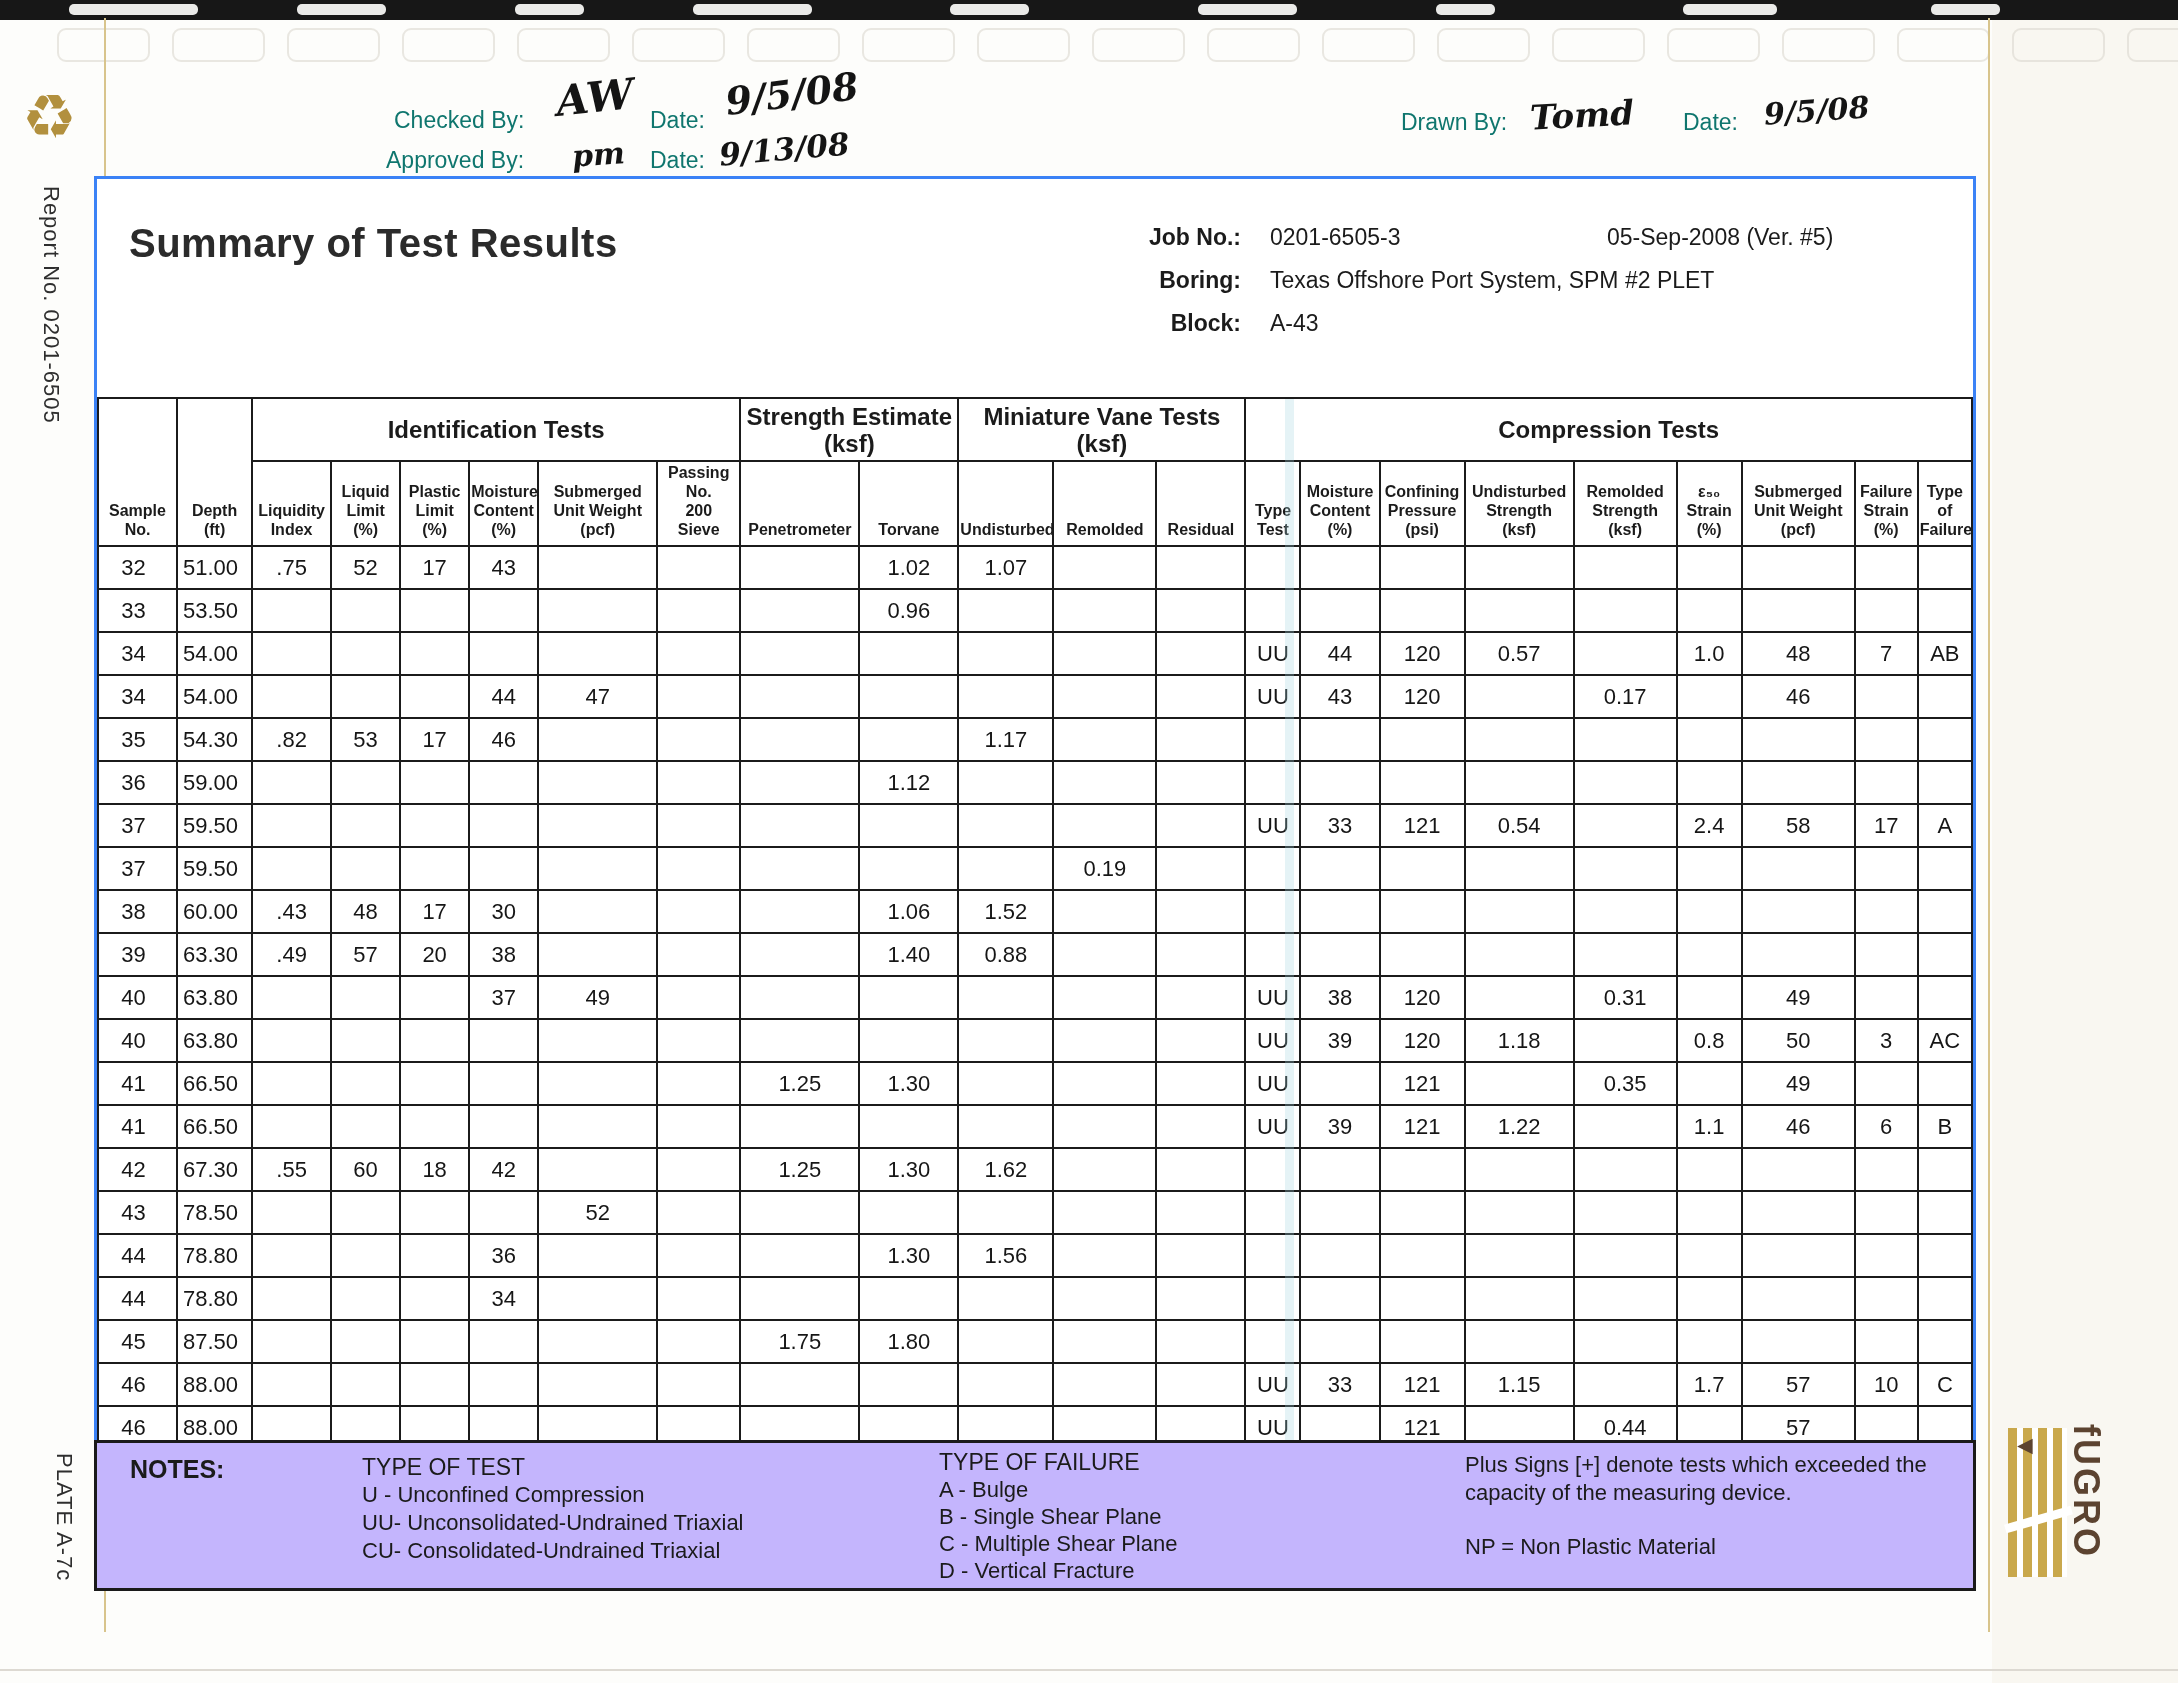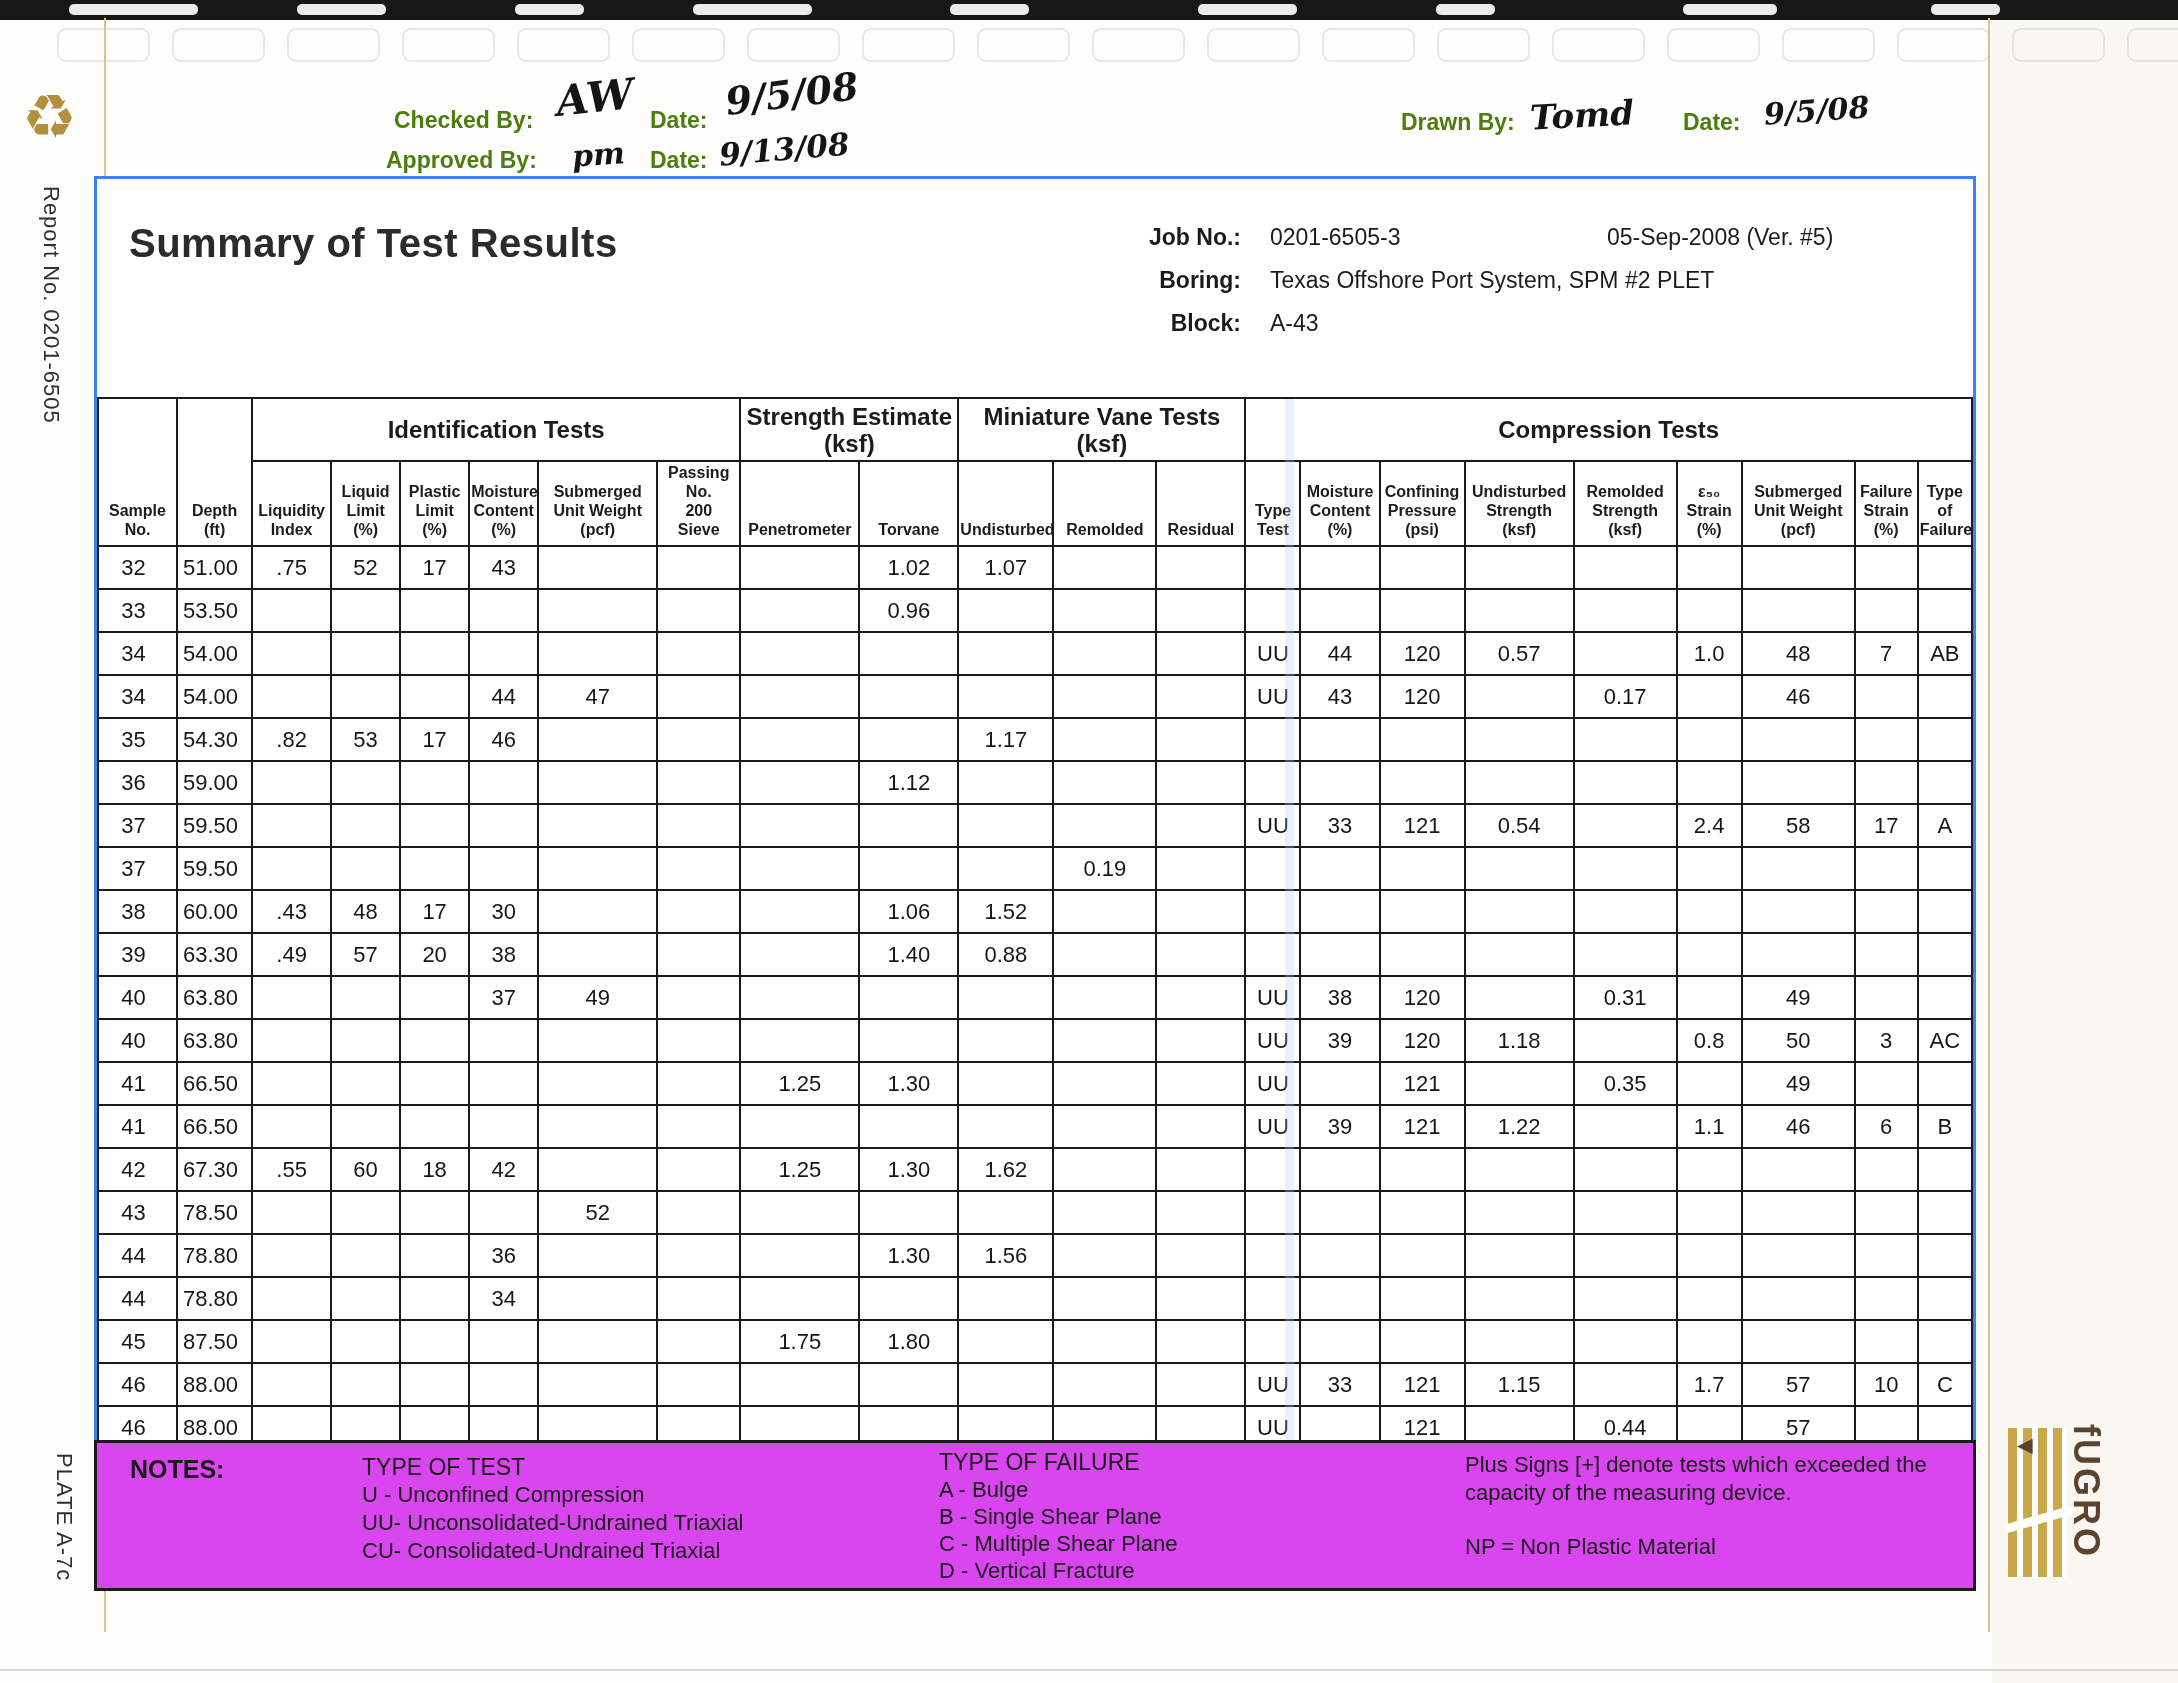--- a/index.html
+++ b/index.html
@@ -16,21 +16,21 @@
 
   .gold-line{position:absolute;top:18px;width:2px;height:1614px;background:#d8c48c;}
   .gold-line.left{left:104px;}
   .gold-line.right{left:1988px;}
   .recycle{position:absolute;left:22px;top:87px;font-size:61px;color:#b2903e;line-height:1;}
   .vert{writing-mode:vertical-rl;font-size:22px;color:#2e2e2e;letter-spacing:1px;position:absolute;white-space:nowrap;}
   .vert.report-no{left:38px;top:186px;}
   .vert.plate{left:51px;top:1453px;}
 
   
-  .so{position:absolute;font-size:23px;color:#4d7c0f;font-weight:bold;}
+  .so{position:absolute;font-size:23px;color:#0f766e;}
   .hand{font-family:"DejaVu Serif",serif;font-style:italic;font-weight:bold;color:#141414;}
 
   
   .main-box{position:absolute;left:94px;top:176px;width:1876px;border:3px solid #3b82f6;background:#fff;}
   .title-area{position:relative;height:218px;}
   .page-title{position:absolute;left:32px;top:42px;font-size:40px;font-weight:bold;color:#2b2b2b;letter-spacing:0.5px;}
   .info{position:absolute;left:1005px;top:44px;width:851px;font-size:23px;}
   .info-row{display:flex;margin-bottom:15px;position:relative;line-height:28px;}
   .info-lbl{width:139px;text-align:right;font-weight:bold;flex:0 0 auto;}
   .info-val{margin-left:29px;}
@@ -39,21 +39,21 @@
   
   table.results{border-collapse:collapse;table-layout:fixed;width:100%;background:#fff;}
   table.results th,table.results td{border:2px solid #1b1b1b;overflow:hidden;}
   th.group{font-size:24px;font-weight:bold;white-space:pre-line;vertical-align:middle;height:59px;line-height:27px;}
   th.leaf{font-size:16px;font-weight:bold;white-space:pre-line;vertical-align:bottom;padding-bottom:6px;line-height:19px;height:61px;}
   td{height:39px;font-size:22px;text-align:center;vertical-align:middle;color:#161616;}
   td.ra{text-align:center;padding-right:9px;}
   .blue-streak{position:absolute;left:1188px;top:220px;width:9px;bottom:0;background:rgba(160,212,222,.28);pointer-events:none;}
 
   
-  .notes-box{position:absolute;left:94px;top:1440px;width:1876px;height:145px;border:3px solid #1a1a1a;background:#d946ef;}
+  .notes-box{position:absolute;left:94px;top:1440px;width:1876px;height:145px;border:3px solid #1a1a1a;background:#c4b5fd;}
   .notes-title{position:absolute;left:33px;top:12px;font-size:25px;font-weight:bold;}
   .nt-col{position:absolute;font-size:22px;line-height:28px;}
   .nt-head{font-size:23px;}
   .nt-plus{width:495px;}
   .nt-np{margin-top:26px;}
 
   
   .fugro{position:absolute;left:2008px;top:1424px;width:107px;height:160px;}
   .stripes{position:absolute;left:0;top:4px;width:59px;height:149px;background:repeating-linear-gradient(90deg,#c9a84c 0 9px,#ffffff 9px 15px);}
   .stripe-gap{position:absolute;left:-4px;top:91px;width:69px;height:9px;background:#fff;transform:rotate(-16deg);}

